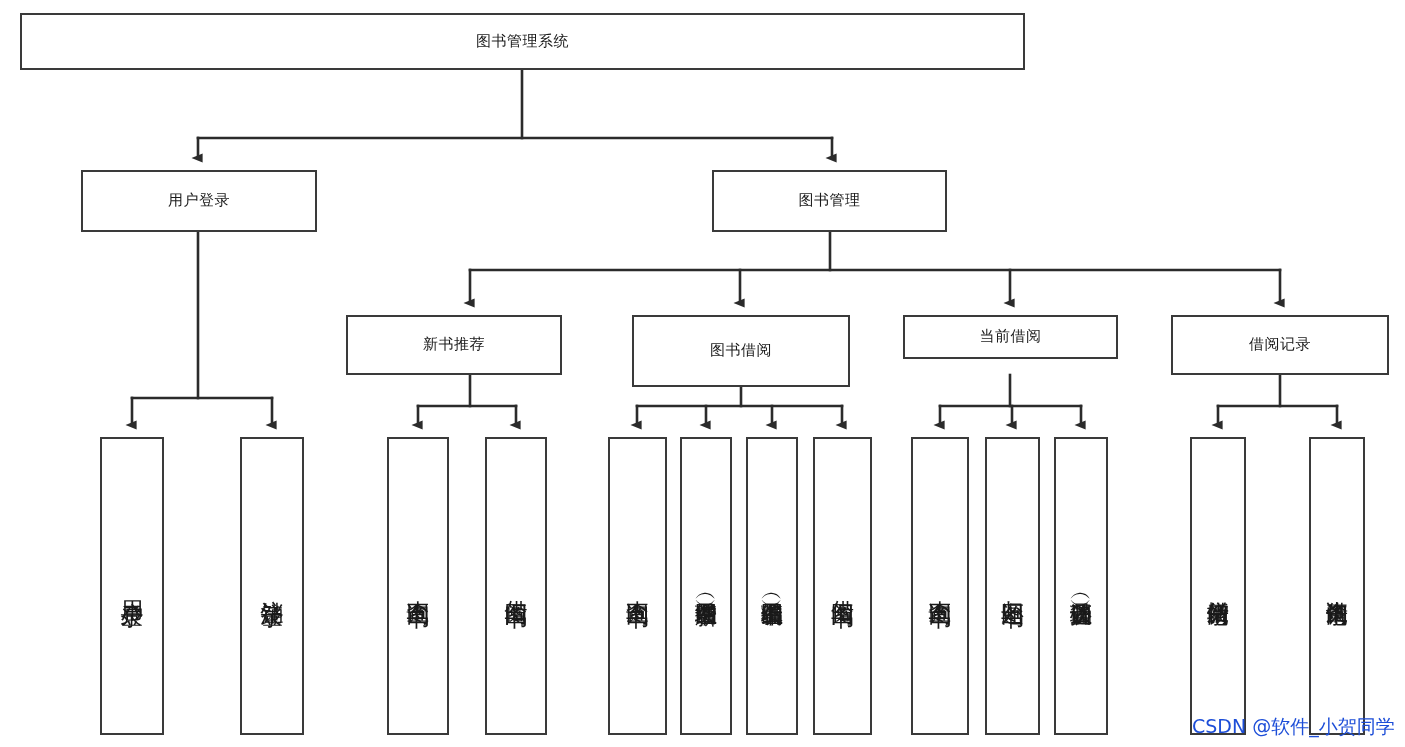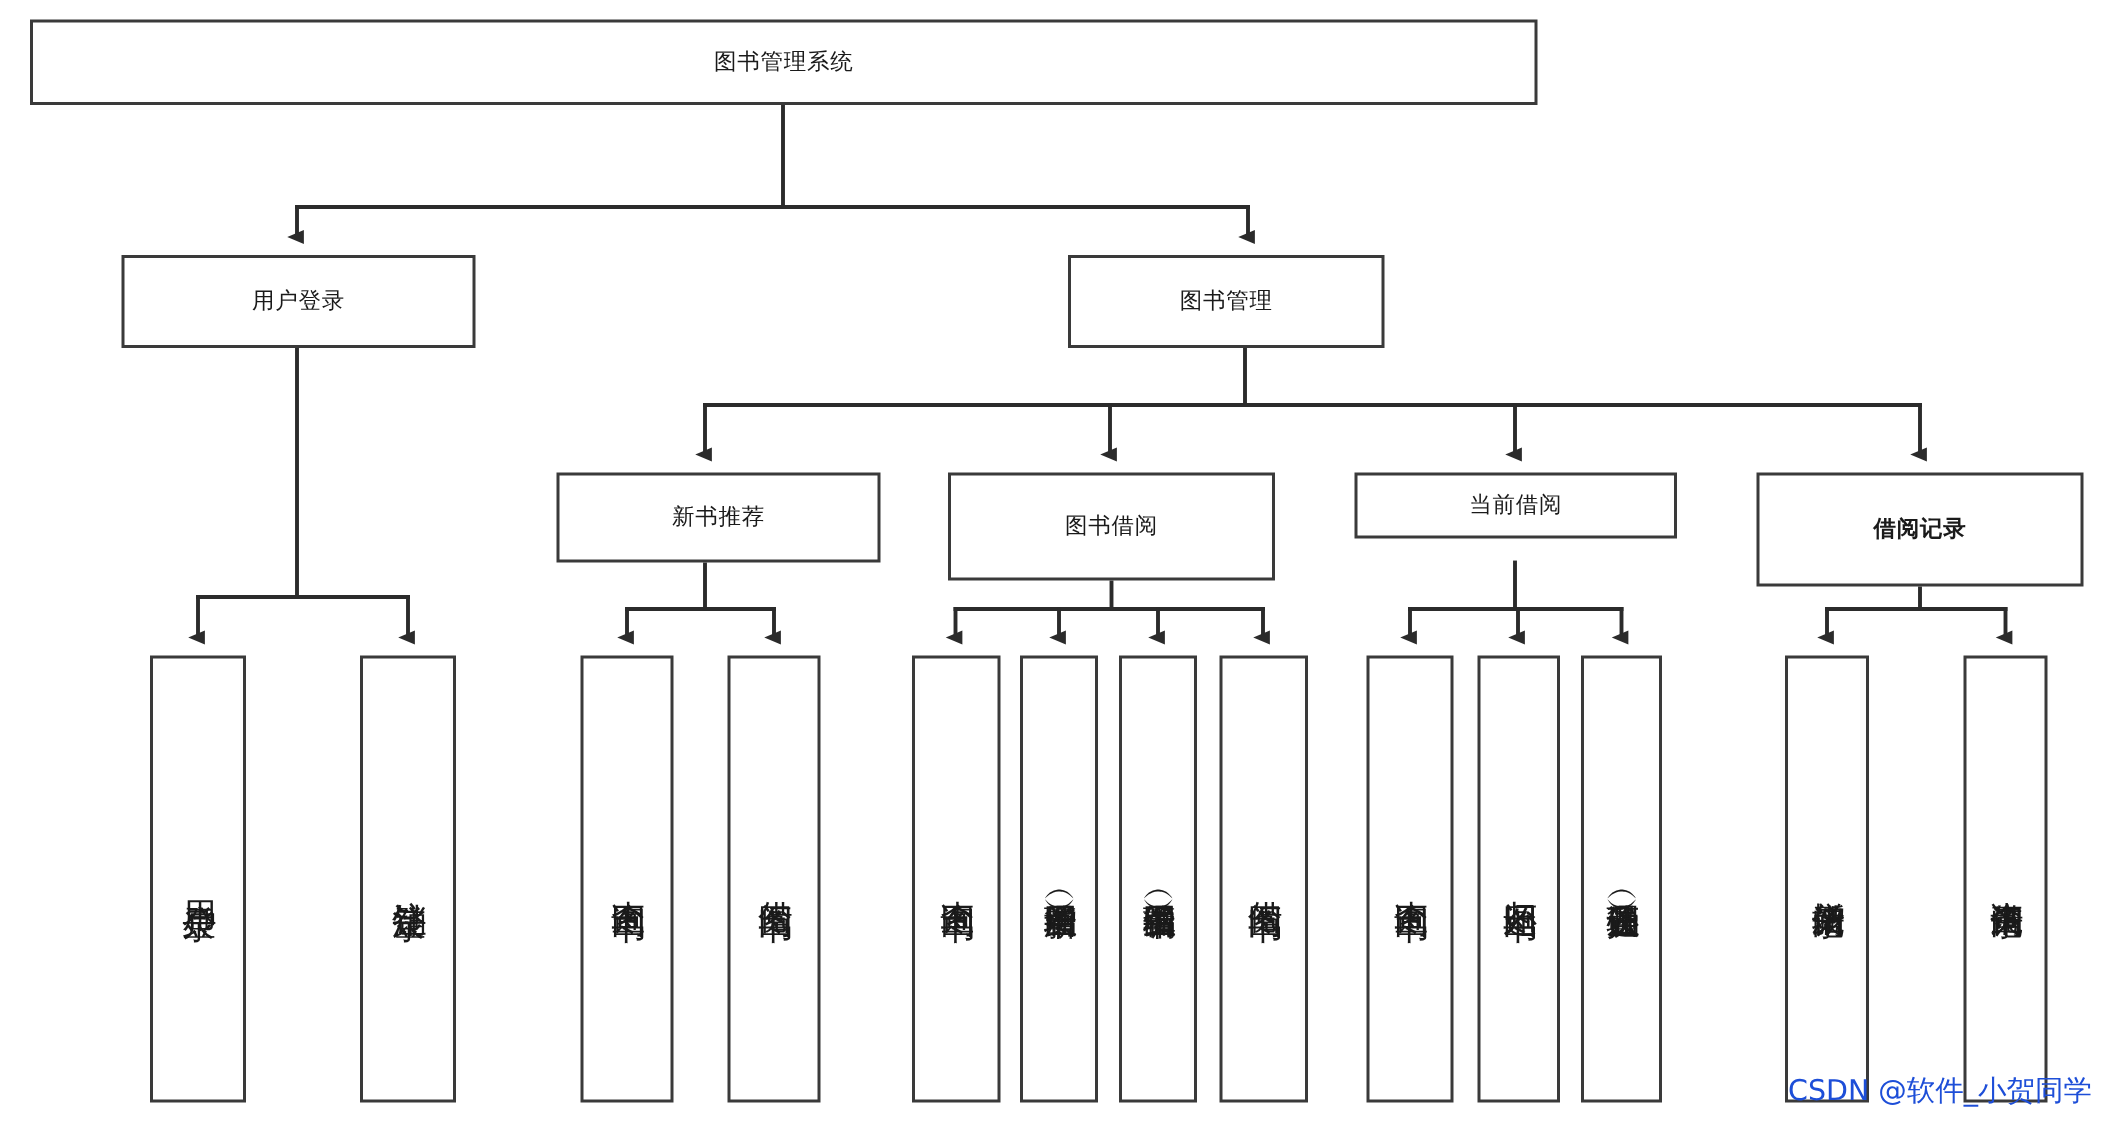--- a/index.html
+++ b/index.html
@@ -122,34 +122,34 @@
     </g>
   </svg>
 
   <div class="node horiz" style="left:20px; top:13px; width:1005px; height:57px;">
     <span class="node-label">图书管理系统</span>
   </div>
 
   <div class="node horiz" style="left:81px; top:170px; width:236px; height:62px;">
     <span class="node-label">用户登录</span>
   </div>
-  <div class="node horiz" style="left:712px; top:170px; width:211px; height:62px;">
+  <div class="node horiz" style="left:712px; top:170px; width:235px; height:62px;">
     <span class="node-label">图书管理</span>
   </div>
 
-  <div class="node horiz" style="left:371px; top:315px; width:216px; height:60px;">
+  <div class="node horiz" style="left:346px; top:315px; width:216px; height:60px;">
     <span class="node-label">新书推荐</span>
   </div>
   <div class="node horiz" style="left:632px; top:315px; width:218px; height:72px;">
     <span class="node-label">图书借阅</span>
   </div>
   <div class="node horiz" style="left:903px; top:315px; width:215px; height:44px;">
     <span class="node-label">当前借阅</span>
   </div>
-  <div class="node horiz" style="left:1171px; top:315px; width:218px; height:76px;font-weight:bold;">
+  <div class="node horiz" style="left:1171px; top:315px; width:218px; height:60px;">
     <span class="node-label">借阅记录</span>
   </div>
 
   <div class="node vert" style="left:100px; top:437px; width:64px; height:298px;">
     <span class="node-label">用户登录</span>
   </div>
   <div class="node vert" style="left:240px; top:437px; width:64px; height:298px;">
     <span class="node-label">注销登录</span>
   </div>
 

